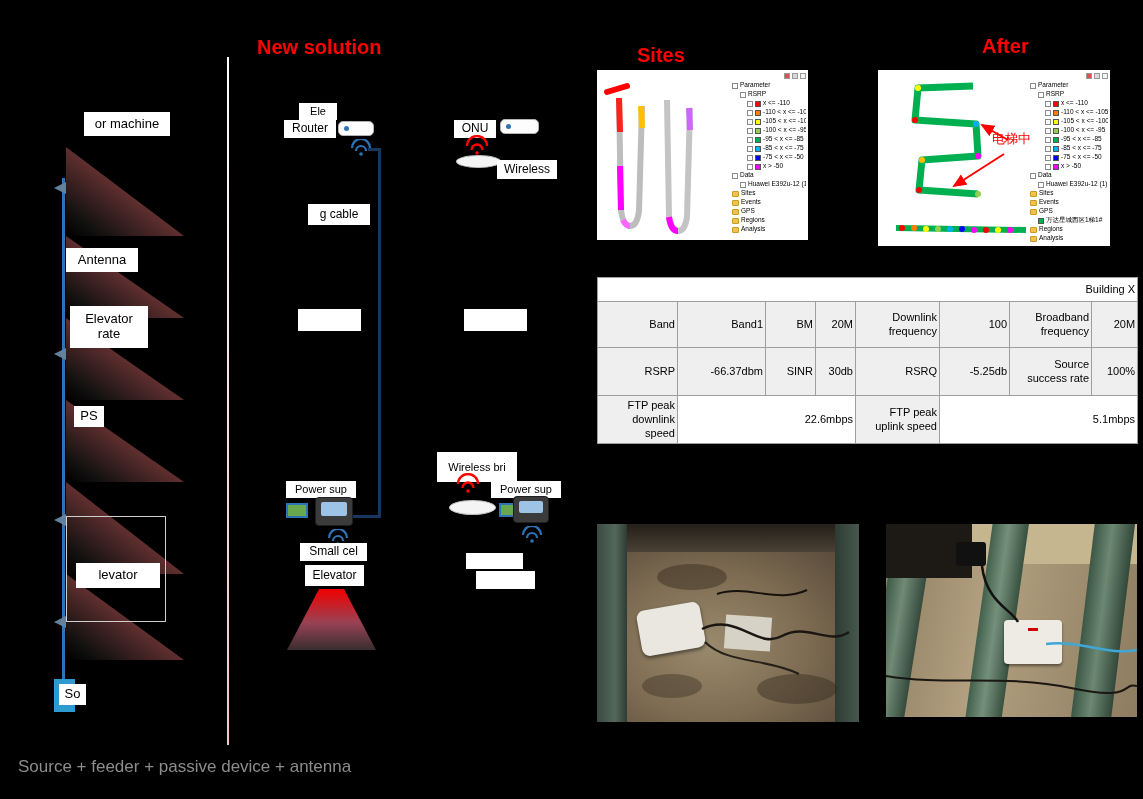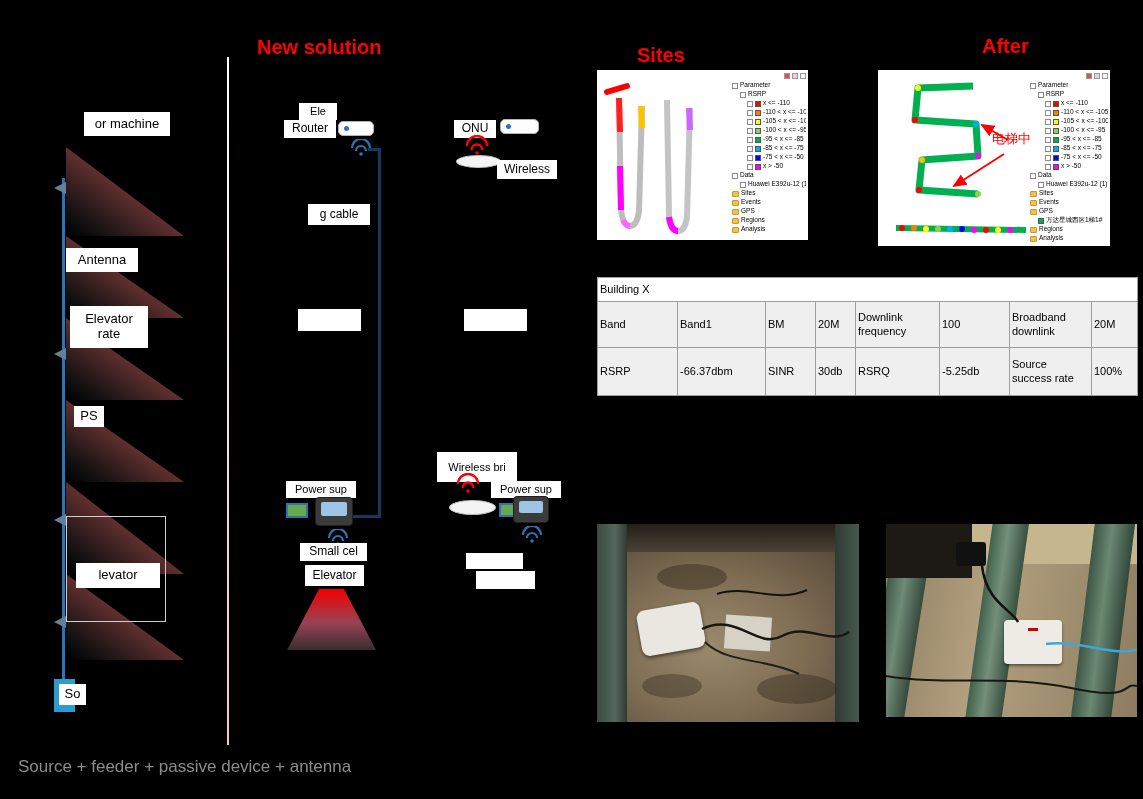--- a/index.html
+++ b/index.html
@@ -32,21 +32,21 @@
   .title-red{position:absolute;color:#ff0000;font-weight:bold;font-size:20px;}
   .legend{position:absolute;top:3px;color:#000;font-size:6.5px;line-height:1;background:#fff;}
   .trow{display:flex;align-items:center;gap:2px;height:9px;white-space:nowrap;overflow:hidden;}
   .cb{flex:0 0 auto;width:6px;height:6px;background:#fff;border:1px solid #8a8a8a;}
   .swatch{flex:0 0 auto;width:6px;height:6px;border:1px solid #555;}
   .folder{flex:0 0 auto;width:7px;height:6px;background:#f2c14e;border:1px solid #c79a2a;border-radius:1px;}
   .mini-toolbar{display:flex;gap:2px;margin-bottom:2px;justify-content:flex-end;}
   .mini-ico{width:6px;height:6px;border:1px solid #999;}
   .ptable{position:absolute;border-collapse:collapse;background:#fff;table-layout:fixed;
           font-size:11px;color:#000;}
-  .ptable td{border:1px solid #9e9e9e;text-align:left;vertical-align:middle;
+  .ptable td{border:1px solid #9e9e9e;text-align:right;vertical-align:middle;
           padding:3px 2px;word-wrap:break-word;white-space:normal;line-height:1.25;}
   .ptable tr.shade td{background:#efefef;}
   .ptable td.shade{background:#efefef;}
   .photo{position:absolute;overflow:hidden;}
   .caption{position:absolute;color:#8c8c8c;font-size:17px;}
 </style>
 </head>
 <body>
 
 <div class="canvas">
@@ -405,32 +405,38 @@
         <tr>
       <td colspan="8" style="height:24px">Building X</td>
     </tr>
     <tr class="shade" style="height:46px">
       <td>Band</td>
       <td>Band1</td>
       <td>BM</td>
       <td>20M</td>
       <td>Downlink frequency</td>
       <td>100</td>
-      <td>Broadband downlink</td>
+      <td>Broadband frequency</td>
       <td>20M</td>
     </tr>
     <tr class="shade" style="height:48px">
       <td>RSRP</td>
       <td>-66.37dbm</td>
       <td>SINR</td>
       <td>30db</td>
       <td>RSRQ</td>
       <td>-5.25db</td>
       <td>Source success rate</td>
       <td>100%</td>
+    </tr>
+    <tr style="height:46px">
+      <td class="shade">FTP peak downlink speed</td>
+      <td colspan="3">22.6mbps</td>
+      <td class="shade">FTP peak uplink speed</td>
+      <td colspan="3">5.1mbps</td>
     </tr>
   </tbody>
     </table>
 
   <div class="photo" style="left:597px;top:524px;width:262px;height:198px;background:#6d5f4b">
     <div class="abs" style="left:0;top:0;right:0;height:28px;background:linear-gradient(#241f19,#4a4136)"></div>
     <div class="abs" style="left:0;top:0;width:30px;bottom:0;background:linear-gradient(90deg,#394a41,#55685c 60%,#2e3b34)"></div>
     <div class="abs" style="right:0;top:0;width:24px;bottom:0;background:linear-gradient(90deg,#2e3b34,#46584e)"></div>
     <div class="abs" style="left:30px;right:24px;top:28px;bottom:0;background:radial-gradient(ellipse at 40% 55%,#9a8a6d 0%,#7d6c52 55%,#5a4c3c 100%)"></div>
     <div class="abs" style="left:60px;top:40px;width:70px;height:26px;background:rgba(50,40,28,.45);border-radius:50%"></div>

